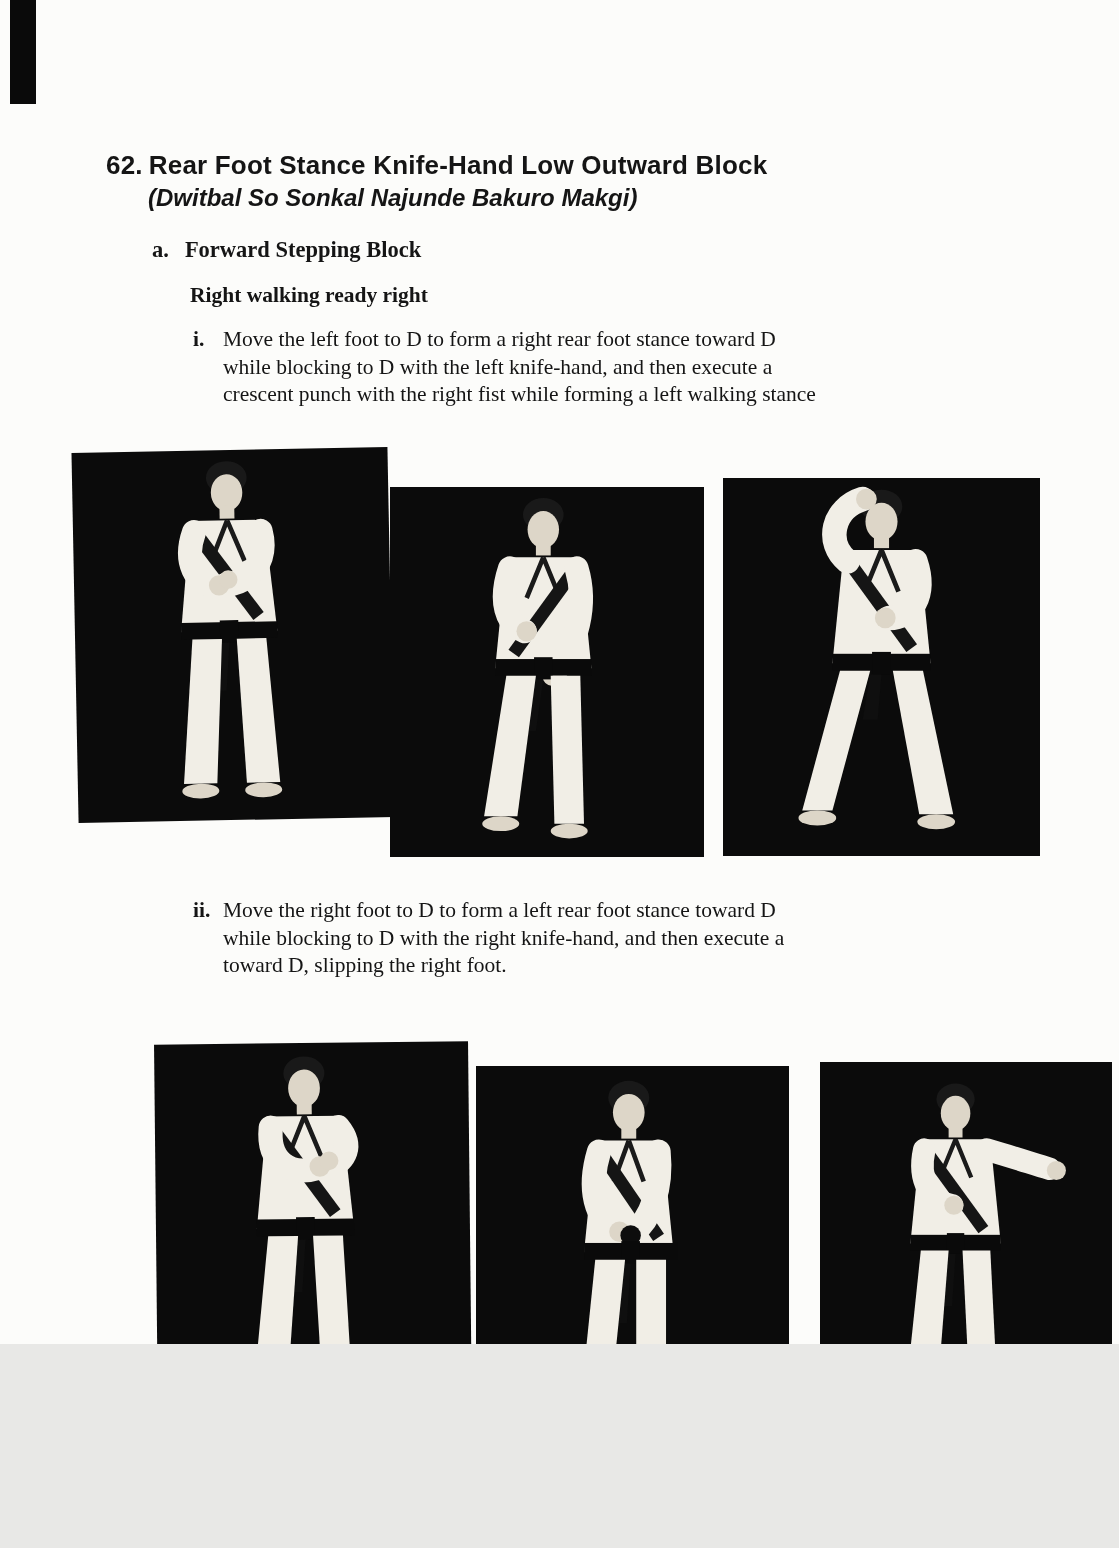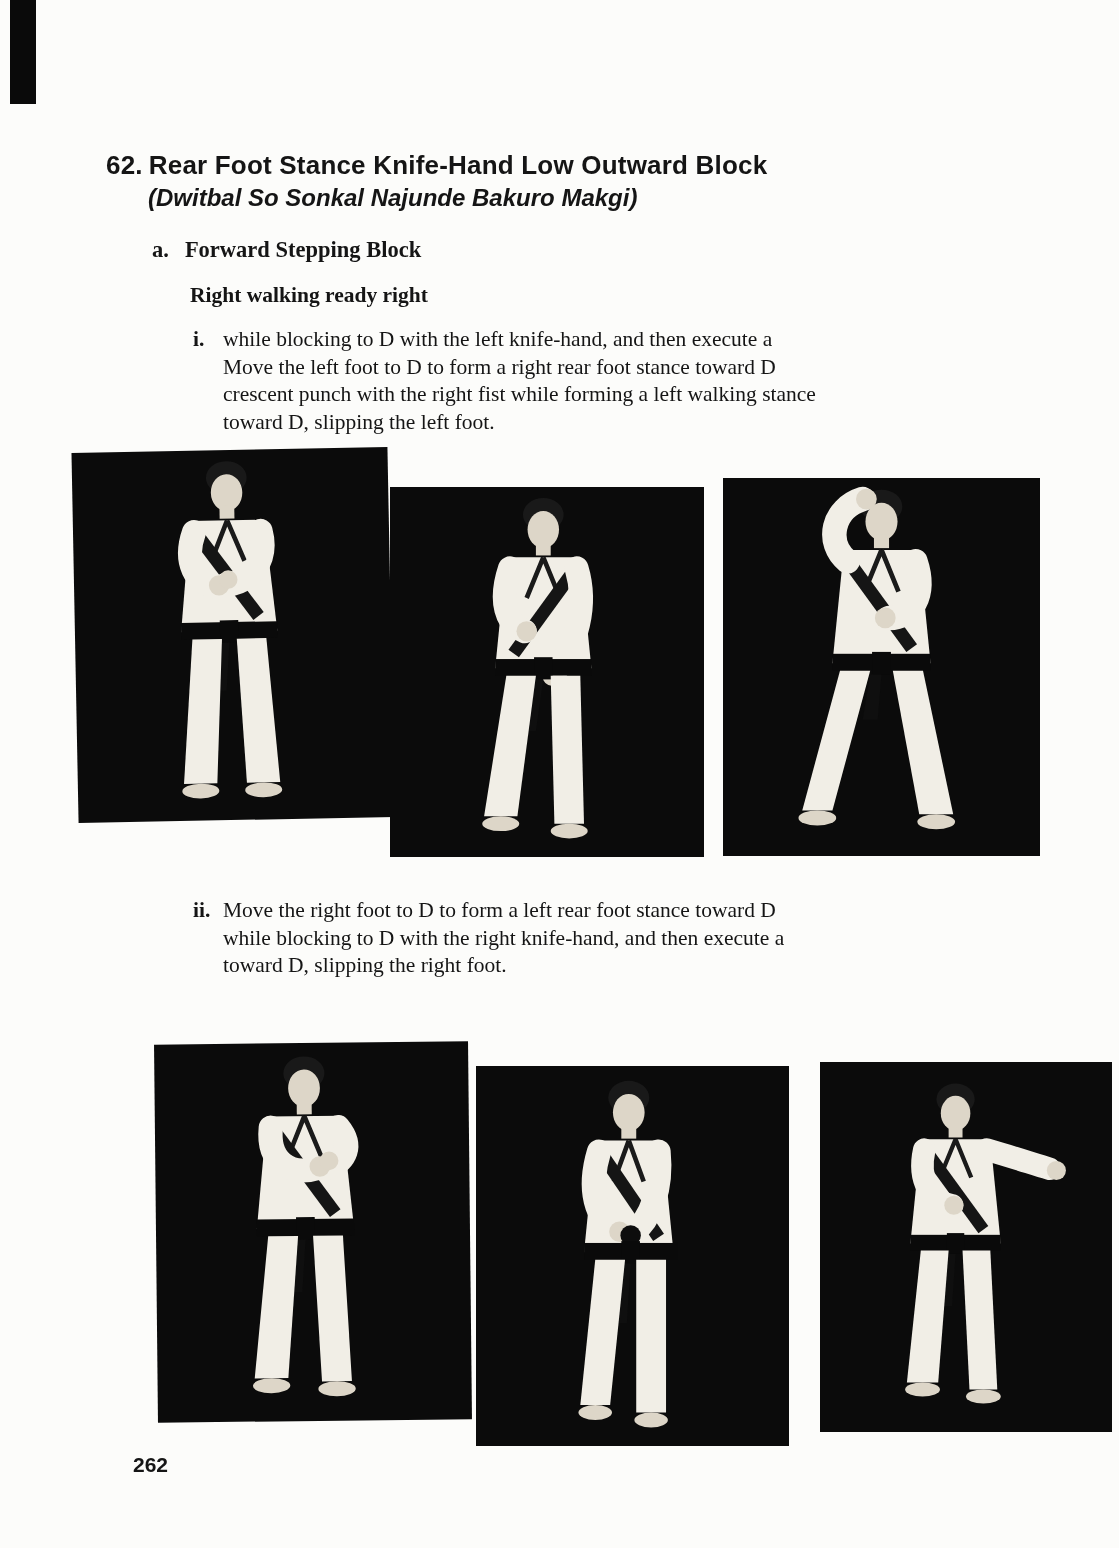--- a/index.html
+++ b/index.html
@@ -1,18 +1,18 @@
 <!DOCTYPE html>
 <html><head>
 <meta charset="utf-8">
 <style>
   html,body{margin:0;padding:0;background:#e8e8e6;}
   .page{
     position:relative;
-    width:1119px;height:1548px;
+    width:1119px;height:1344px;
     margin:0 auto;
     background:#fcfcfa;
     font-family:"Liberation Serif", serif;
     color:#151515;
     overflow:hidden;
   }
   .scan-mark{
     position:absolute;left:10px;top:0;width:26px;height:104px;
     background:#0a0a0a;
   }
@@ -85,24 +85,23 @@
 
   <div class="subsection">
     <span class="sub-letter">a.</span><span>Forward Stepping Block</span>
   </div>
 
   <div class="stance">Right walking ready right</div>
 
   <div class="step step-i">
     <span class="marker">i.</span>
     <div class="lines">
+        <div class="line">Move the left foot to D to form a right rear foot stance toward D</div>
         <div class="line">while blocking to D with the left knife-hand, and then execute a</div>
-        <div class="line">Move the left foot to D to form a right rear foot stance toward D</div>
         <div class="line">crescent punch with the right fist while forming a left walking stance</div>
-        <div class="line">toward D, slipping the left foot.</div>
       </div>
   </div>
 
   <div class="photo photo-1" aria-label="Practitioner in white dobok standing with hands clasped in front of chest">
     <svg viewBox="0 0 168 200">
       <ellipse cx="82" cy="15" rx="11" ry="9" fill="#191919"></ellipse>
       <ellipse cx="82" cy="23" rx="8.5" ry="10" fill="#ddd6c8"></ellipse>
       <rect x="78" y="30" width="8" height="7" fill="#ddd6c8"></rect>
       <polygon points="62,38 102,38 108,98 56,98" fill="#f1eee6"></polygon>
       <path d="M82,38 L73,60 M82,38 L91,60" stroke="#1a1a1a" stroke-width="2.5" fill="none"></path>

